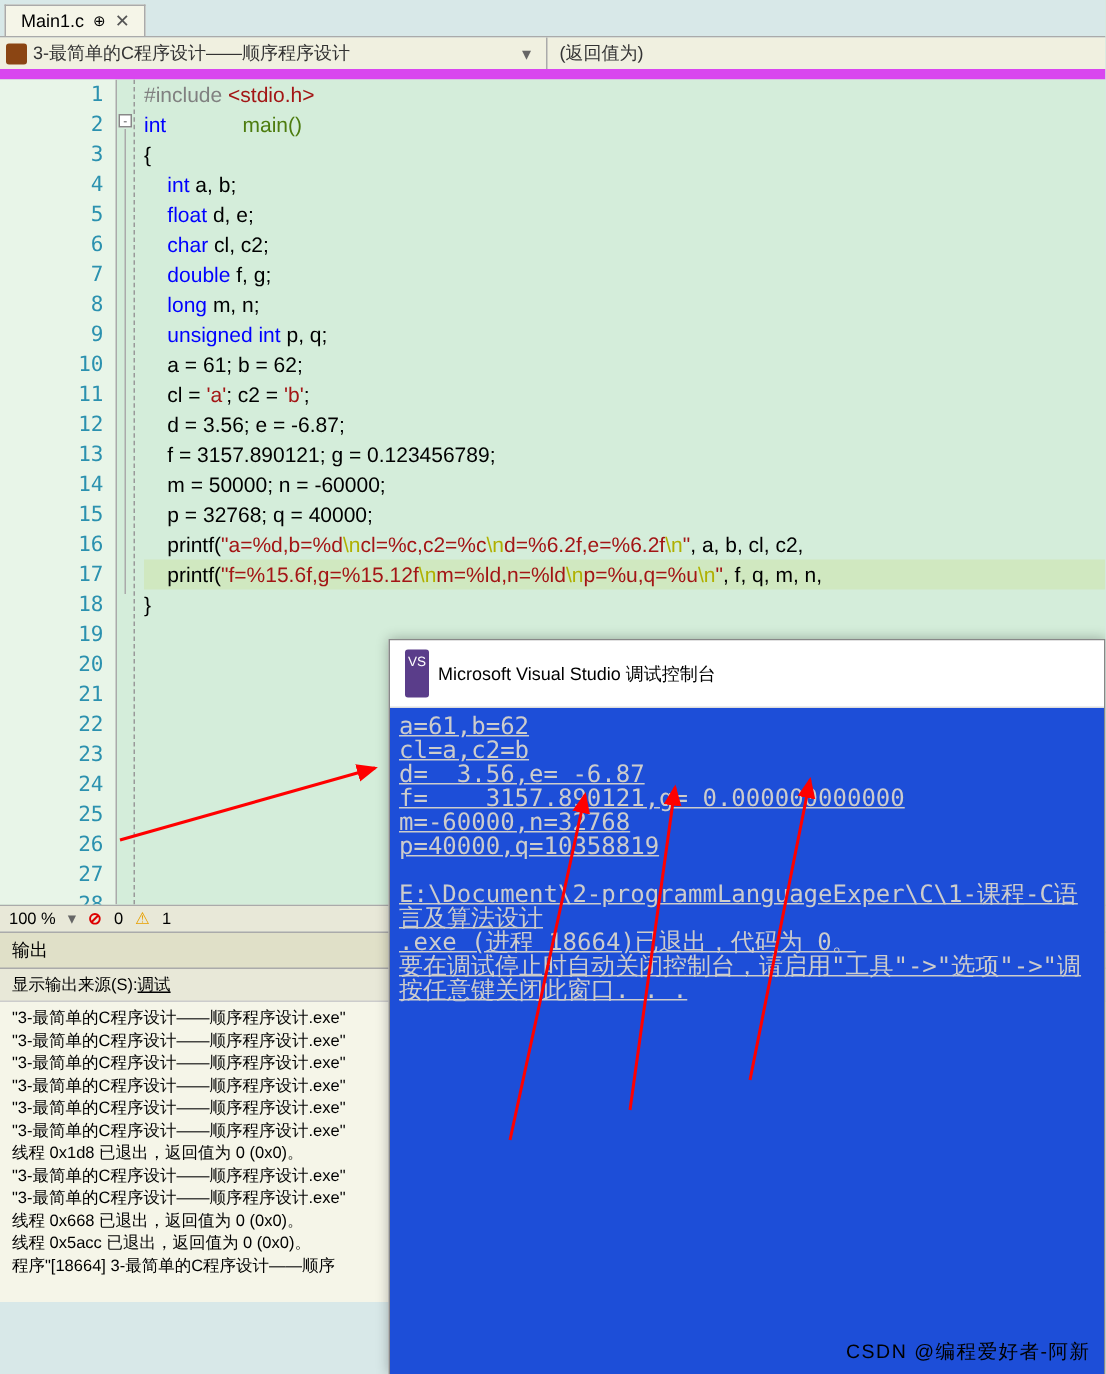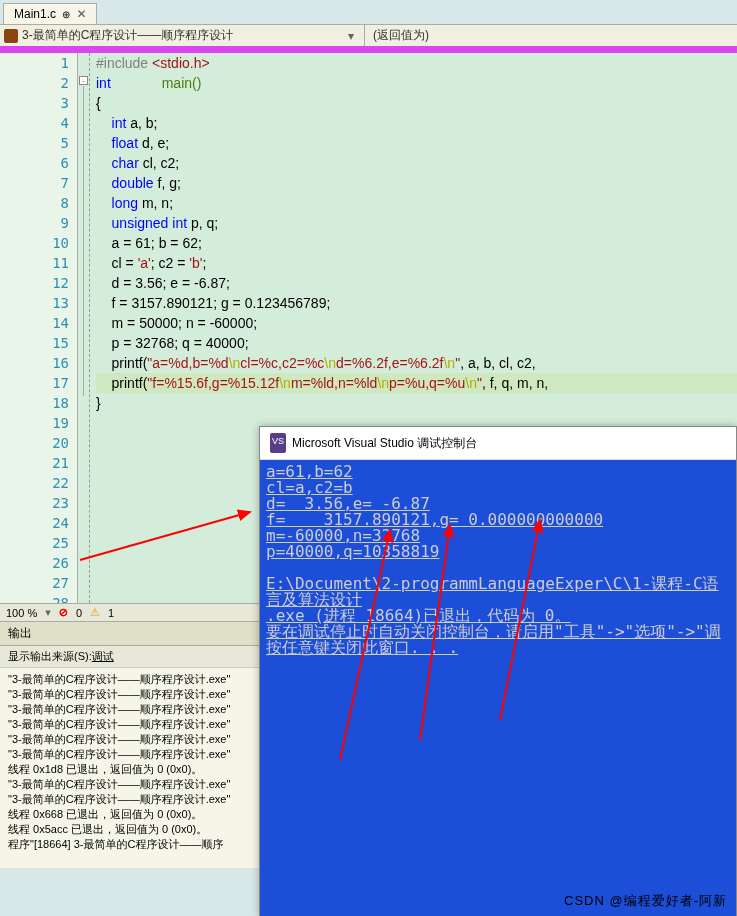--- a/index.html
+++ b/index.html
@@ -38,21 +38,21 @@
 .zoom-arrow { color: #666; }
 
 .output-panel { background: #e8e8d8; border-top: 1px solid #aaa; }
 .output-title { background: #e0e0c8; padding: 3px 8px; font-size: 12px; border-bottom: 1px solid #aaa; }
 .output-source { padding: 3px 8px; font-size: 11px; display: flex; align-items: center; border-bottom: 1px solid #ccc; }
 .output-text { padding: 4px 8px; font-family: Consolas, monospace; font-size: 11px; line-height: 15px; background: #f5f5e8; height: 200px; overflow: hidden; }
 .output-line { white-space: nowrap; }
 
 .console-window { position: absolute; left: 259px; top: 426px; width: 478px; height: 490px; background: #fff; border: 1px solid #888; box-shadow: 0 0 8px rgba(0,0,0,0.3); }
 .console-title { background: #fff; padding: 6px 10px; display: flex; align-items: center; font-size: 12px; border-bottom: 1px solid #ddd; }
-.console-icon { width: 16px; height: 20px; background: #5a3d8a; color: #fff; font-size: 9px; text-align: center; line-height: 16px; border-radius: 2px; margin-right: 6px; }
+.console-icon { width: 16px; height: 32px; background: #5a3d8a; color: #fff; font-size: 9px; text-align: center; line-height: 16px; border-radius: 2px; margin-right: 6px; }
 .console-body { background: #1d4ed8; color: #ccc; font-family: Consolas, monospace; font-size: 16px; padding: 4px 6px; height: calc(100% - 30px); line-height: 16px; white-space: pre-wrap; overflow: hidden; text-decoration: underline; }
 
 .arrow { position: absolute; pointer-events: none; }
 .arrow-line { stroke: #ff0000; stroke-width: 2; fill: none; }
 .arrow-head { fill: #ff0000; }
 
 .watermark { position: absolute; right: 10px; bottom: 6px; color: #000000; font-size: 13px; letter-spacing: 1px; z-index: 100; }
 </style>
 </head>
 <body>

